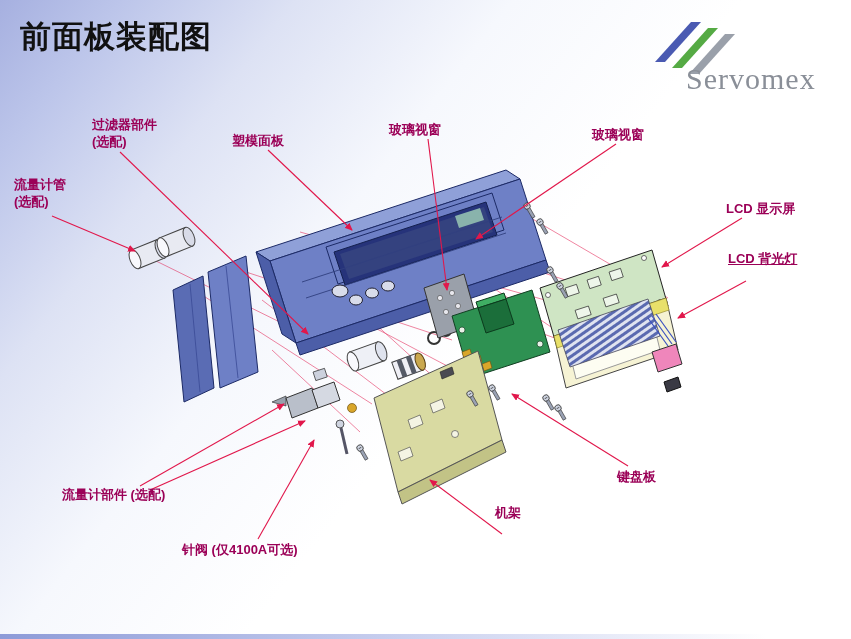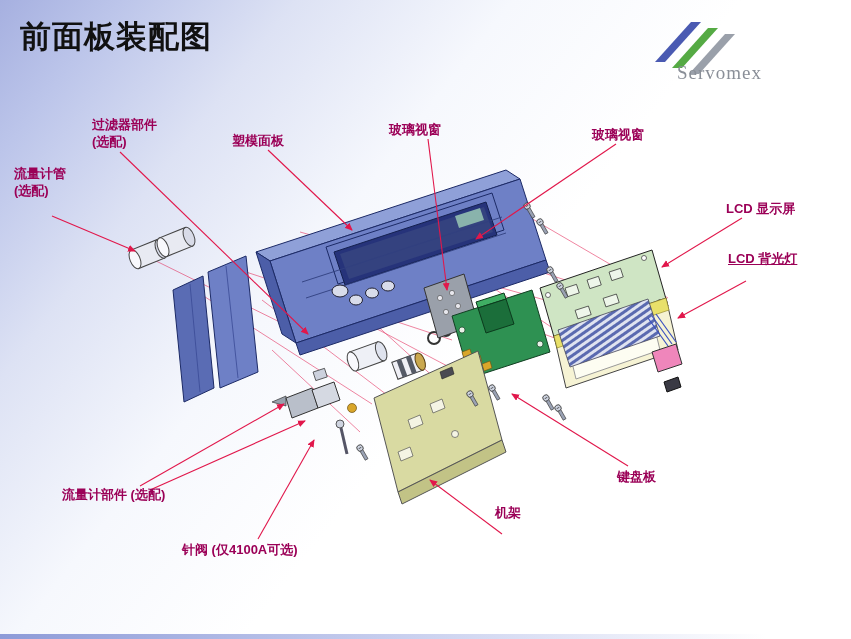--- a/index.html
+++ b/index.html
@@ -8,23 +8,23 @@
     background:linear-gradient(128deg,#a6b0e0 0%,#bcc5ea 9%,#dde2f4 22%,#f6f8fd 38%,#ffffff 55%),#fff;
     font-family:"Liberation Sans","DejaVu Sans",sans-serif;
   }
   .page-title{
     position:absolute;left:8px;top:4px;margin:12px;
     font-family:"Liberation Serif","DejaVu Serif",serif;
     font-size:31px;font-weight:bold;color:#111;letter-spacing:1px;
   }
   .logo{position:absolute;left:645px;top:12px;width:200px;height:80px;}
   .logo-text{
-    position:absolute;left:32px;top:50px;
+    position:absolute;left:41px;top:50px;
     font-family:"Liberation Serif","DejaVu Serif",serif;
-    font-size:19px;color:#8a8f98;letter-spacing:1px;
+    font-size:30px;color:#8a8f98;letter-spacing:1px;
   }
   .diagram-svg{position:absolute;left:0;top:0;}
   .part-label{
     position:absolute;color:#9b0057;font-size:13px;font-weight:bold;
     line-height:17px;white-space:nowrap;
   }
   .bottom-strip{
     position:absolute;left:0;bottom:0;width:851px;height:5px;
     background:linear-gradient(90deg,#8d9bd8 0%,#c6cdee 45%,#ffffff 90%);
   }
@@ -227,21 +227,21 @@
 </div>
 <div class="part-label" style="left:232px;top:132px;">
   <span>塑模面板</span>
 </div>
 <div class="part-label" style="left:389px;top:121px;">
   <span>玻璃视窗</span>
 </div>
 <div class="part-label" style="left:592px;top:126px;">
   <span>玻璃视窗</span>
 </div>
-<div class="part-label" style="left:14px;top:165px;">
+<div class="part-label" style="left:14px;top:176px;">
   <span>流量计管</span><br>
   <span>(选配)</span>
 </div>
 <div class="part-label" style="left:726px;top:200px;">
   <span>LCD 显示屏</span>
 </div>
 <div class="part-label" style="left:728px;top:250px;text-decoration:underline;">
   <span>LCD  背光灯</span>
 </div>
 <div class="part-label" style="left:62px;top:486px;">

